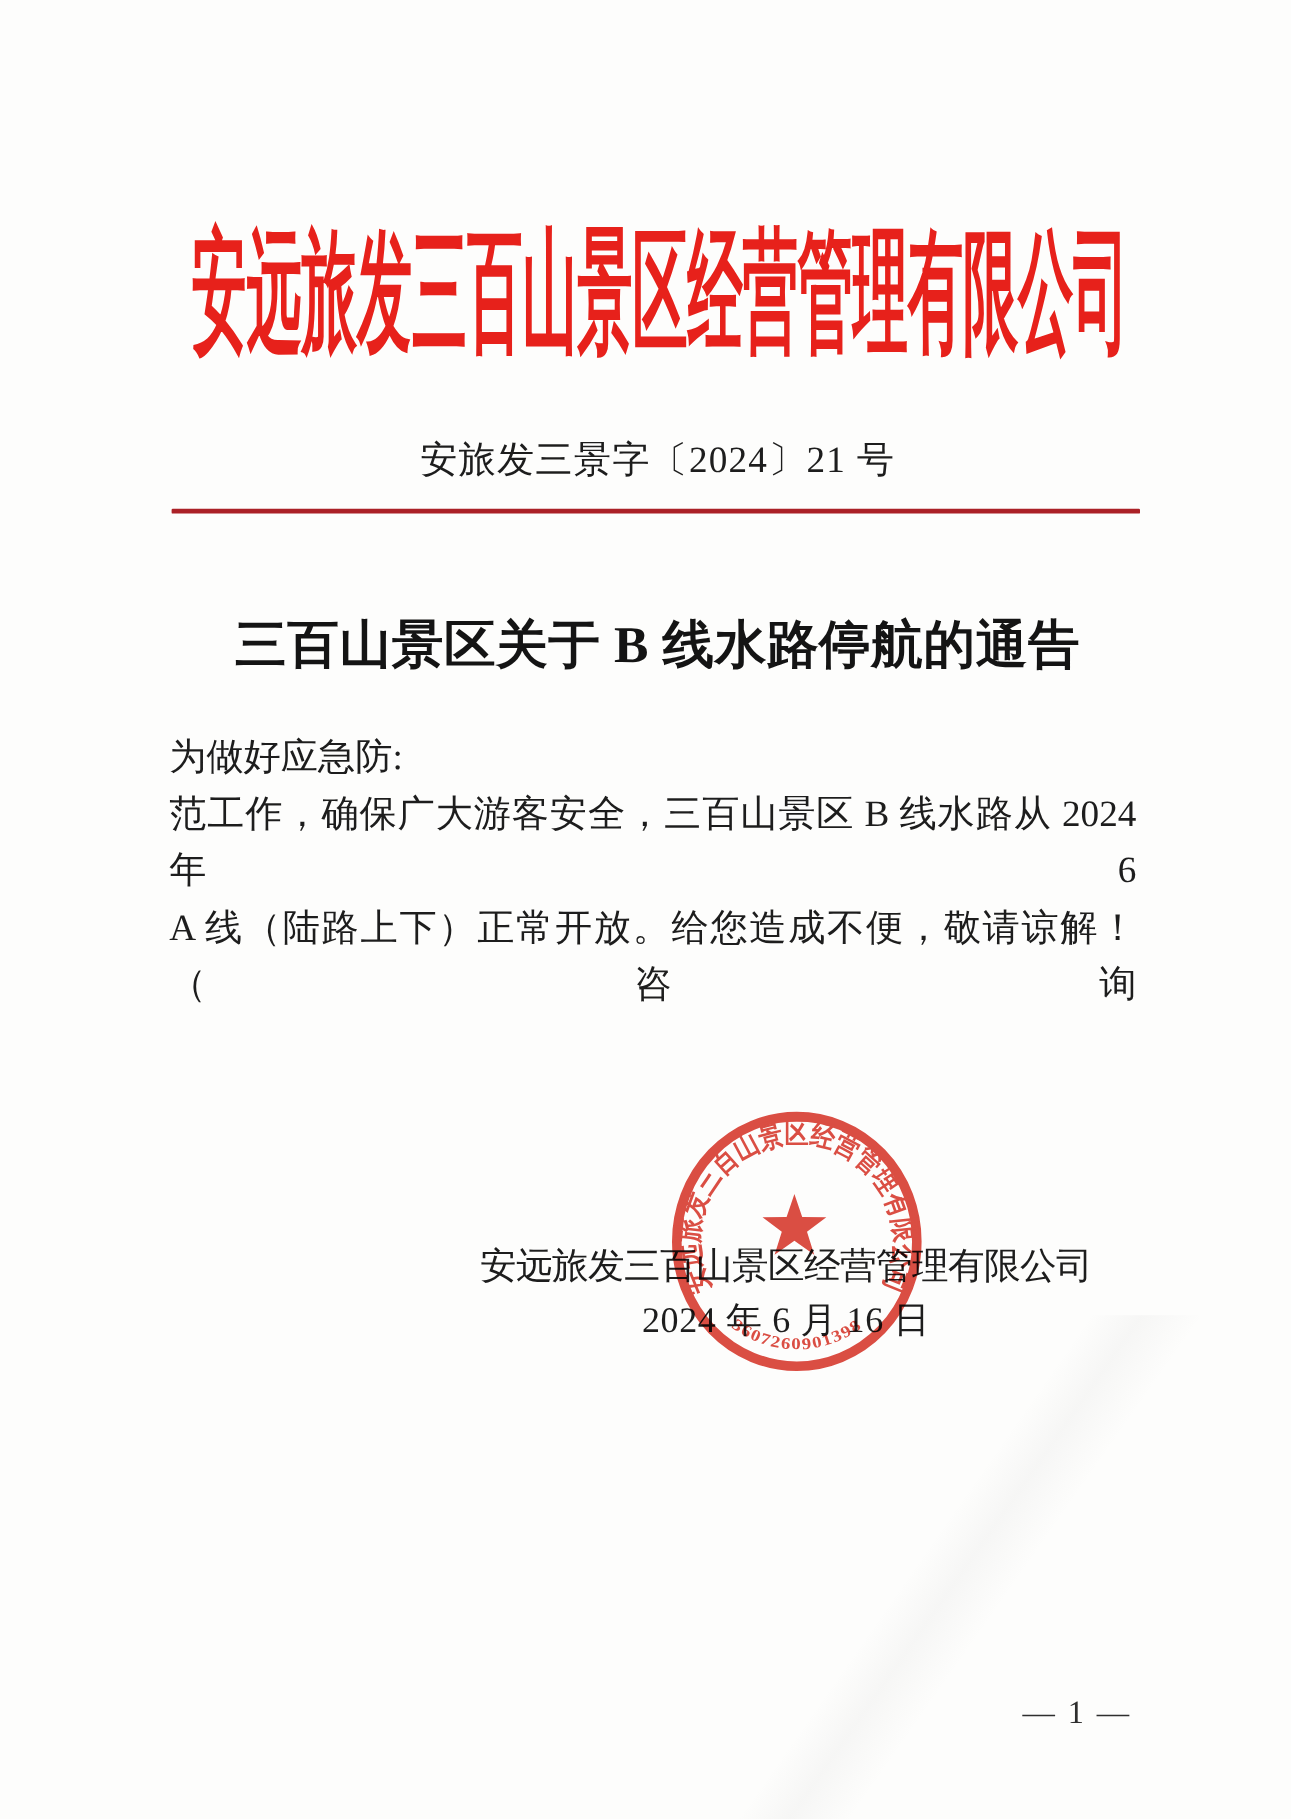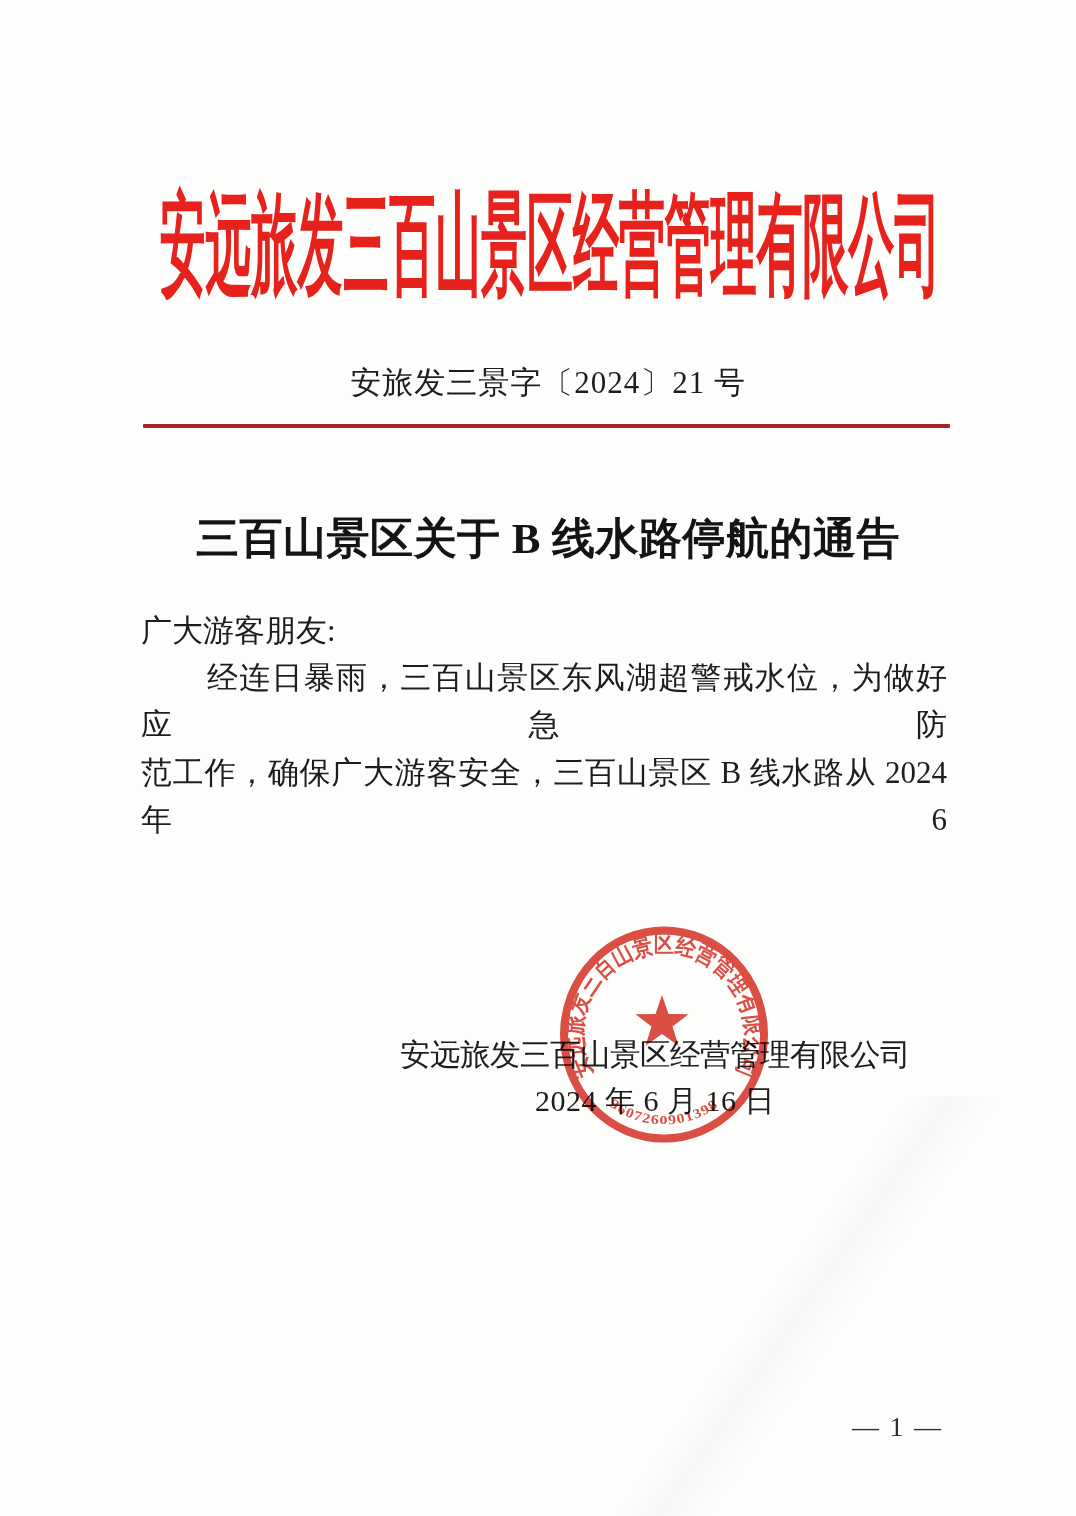--- a/index.html
+++ b/index.html
@@ -94,23 +94,23 @@
     <span class="stretch">安远旅发三百山景区经营管理有限公司</span>
   </div>
 
   <div class="doc-number">安旅发三景字〔2024〕21 号</div>
 
   <div class="rule"></div>
 
   <div class="notice-title">三百山景区关于 B 线水路停航的通告</div>
 
   <div class="body-text">
-    <div class="line">广大游客朋友:</div>
-    <div class="justify indent">经连日暴雨，三百山景区东风湖超警戒水位，为做好应急防</div>
+    <div class="line">为做好应急防:</div>
     <div class="justify">范工作，确保广大游客安全，三百山景区 B 线水路从 2024 年 6</div>
+    <div class="justify">A 线（陆路上下）正常开放。给您造成不便，敬请谅解！（咨询</div>
   </div>
 
   <div class="closing">
     <div class="signature">安远旅发三百山景区经营管理有限公司</div>
     <div class="date">2024 年 6 月 16 日</div>
   </div>
 
   <svg class="seal" viewBox="-114 -116.5 228 233" xmlns="http://www.w3.org/2000/svg">
     <defs>
       <path id="sealArcPath" d="M -71.0 41 A 82 82 0 1 1 71.0 41" fill="none"></path>

